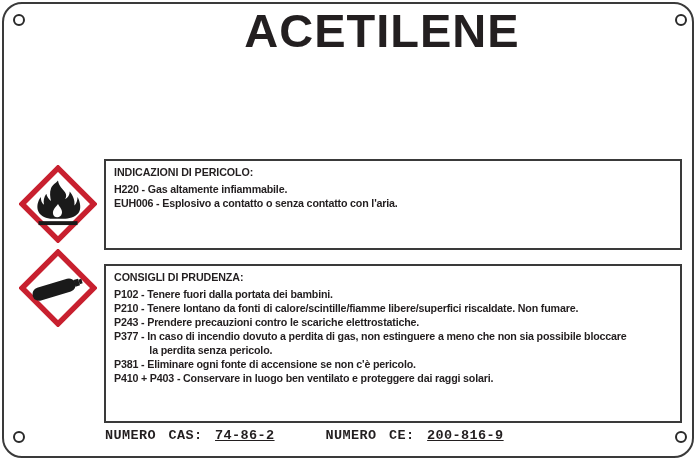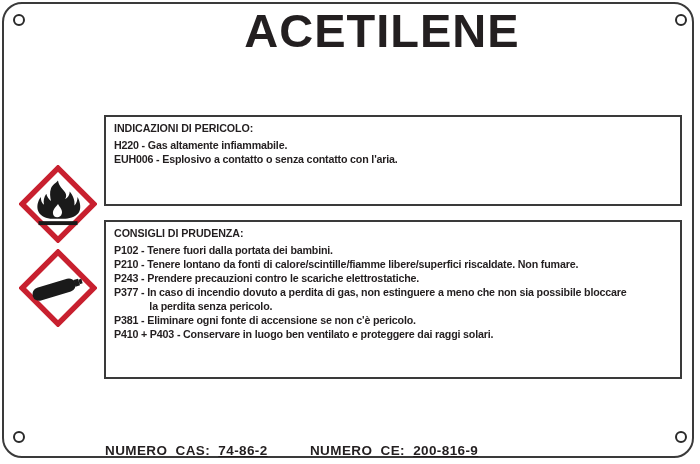--- a/index.html
+++ b/index.html
@@ -26,37 +26,37 @@
     font-size:47px;line-height:50px;font-weight:bold;letter-spacing:1px;
     color:var(--text,#231F20);
     padding-left:32px;
   }
   .picto{position:absolute;width:78px;height:78px;}
   .picto.flame{left:19px;top:165px;}
   .picto.cyl{left:19px;top:249px;}
   .gbox{
     position:absolute;left:104px;width:578px;box-sizing:border-box;
     border:2px solid var(--border,#3A3A3A);background:#fff;
-    padding:4px 8px;overflow:hidden;
+    padding:4px 8px;overflow:hidden;margin-top:44px;
   }
   .gbox.hazard{top:115px;height:91px;}
   .gbox.prudenza{top:220px;height:159px;}
   .bhead{
     font-size:11.5px;font-weight:bold;line-height:15px;white-space:nowrap;
     transform:scaleX(0.93);transform-origin:0 50%;margin-bottom:2px;
     letter-spacing:-0.1px;
   }
   .bline{
     font-size:11.5px;font-weight:bold;line-height:14px;white-space:nowrap;
     transform:scaleX(0.93);transform-origin:0 50%;letter-spacing:-0.2px;
   }
   .bline.indent{padding-left:38px;}
   .footer{
-    position:absolute;left:105px;top:443px;font-size:13.5px;font-weight:bold;
-    letter-spacing:0.4px;word-spacing:4px;white-space:nowrap;
+    position:absolute;left:105px;top:428px;font-size:13.5px;font-weight:bold;
+    letter-spacing:0.4px;word-spacing:4px;white-space:nowrap;font-family:Liberation Mono, monospace;
   }
   .footer .val{text-decoration:underline;}
   .footer .gap{display:inline-block;width:26px;}
   .diamond{stroke:var(--ghs_red,#C8202F);fill:#fff;stroke-width:7;}
   .sym{fill:#1a1a1a;}
 </style>
 </head>
 <body>
 
 <div class="panel"></div>

